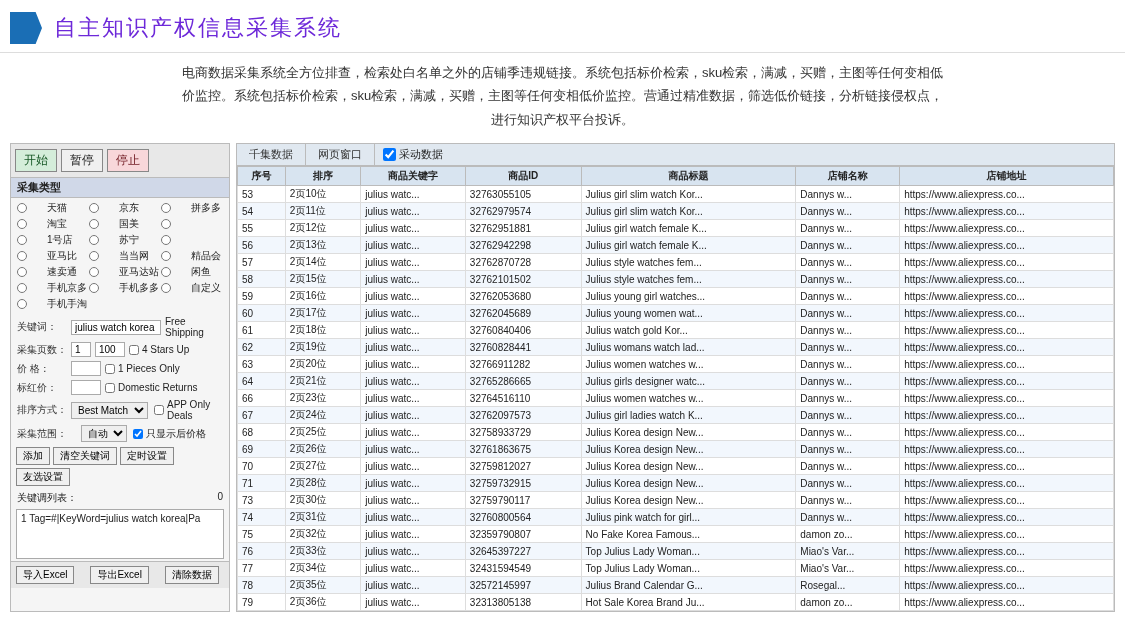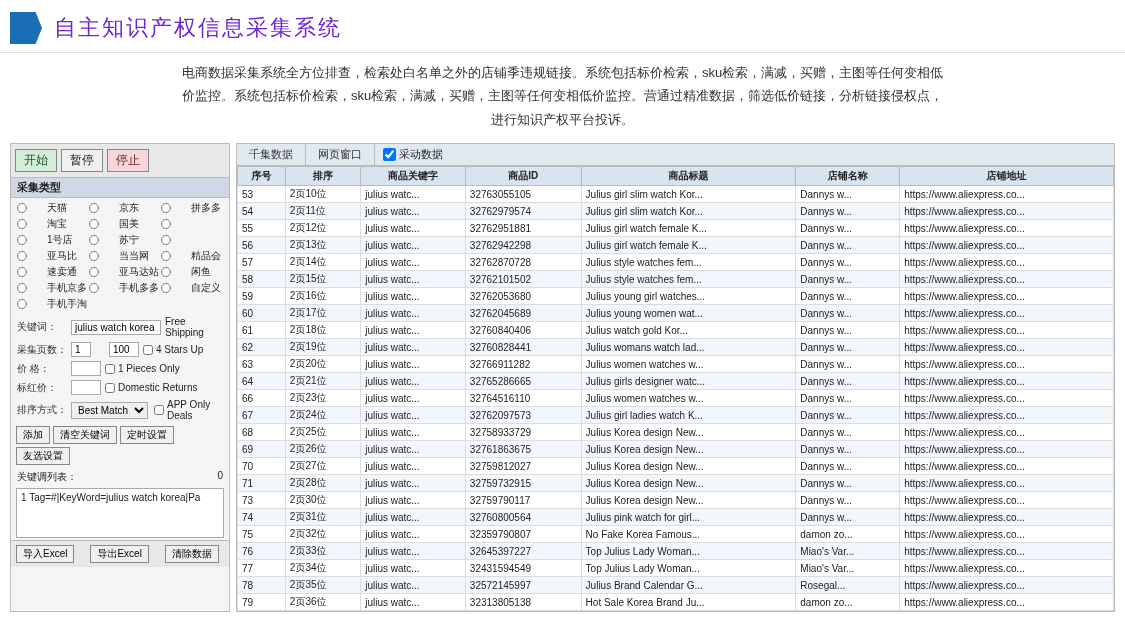--- a/index.html
+++ b/index.html
@@ -324,21 +324,21 @@
 
     <div class="field-row">
       <span class="field-label">关键词：</span>
       <input class="field-input" style="width: 90px;" value="julius watch korea">
       <span style="font-size:10px;">Free Shipping</span>
     </div>
 
     <div class="field-row">
       <span class="field-label">采集页数：</span>
       <input class="field-input" style="width: 20px;" value="1">
-      <input class="field-input" style="width: 30px; margin-left: 14px;" value="100">
+      <input class="field-input" style="width: 30px;" value="100">
       <label class="cb-item" style="font-size:10px;">
           <input type="checkbox" style=""> 
           <span>4 Stars Up</span>
         </label>
     </div>
 
     <div class="field-row">
       <span class="field-label">价    格：</span>
       <input class="field-input" style="width: 30px;">
       <label class="cb-item" style="font-size:10px;">
@@ -362,20 +362,30 @@
         <option>Best Match</option>
         <option>Price Low</option>
         <option>Price High</option>
       </select>
       <label class="cb-item" style="font-size:10px;margin-left:2px;">
           <input type="checkbox" style=""> 
           <span>APP Only Deals</span>
         </label>
     </div>
 
+    <div class="field-row">
+      <span class="field-label" style="width:60px;">采集范围：</span>
+      <select class="select-field">
+        <option>自动</option>
+      </select>
+      <label class="cb-item" style="font-size:10px;margin-left:2px;">
+          <input type="checkbox" checked="" style=""> 
+          <span>只显示后价格</span>
+        </label>
+    </div>
 
     <div class="action-row">
       <button class="small-btn">添加</button>
       <button class="small-btn">清空关键词</button>
       <button class="small-btn">定时设置</button>
       <button class="small-btn">友选设置</button>
     </div>
 
     <div class="keyword-list-label">
       <span>关键调列表：</span>

